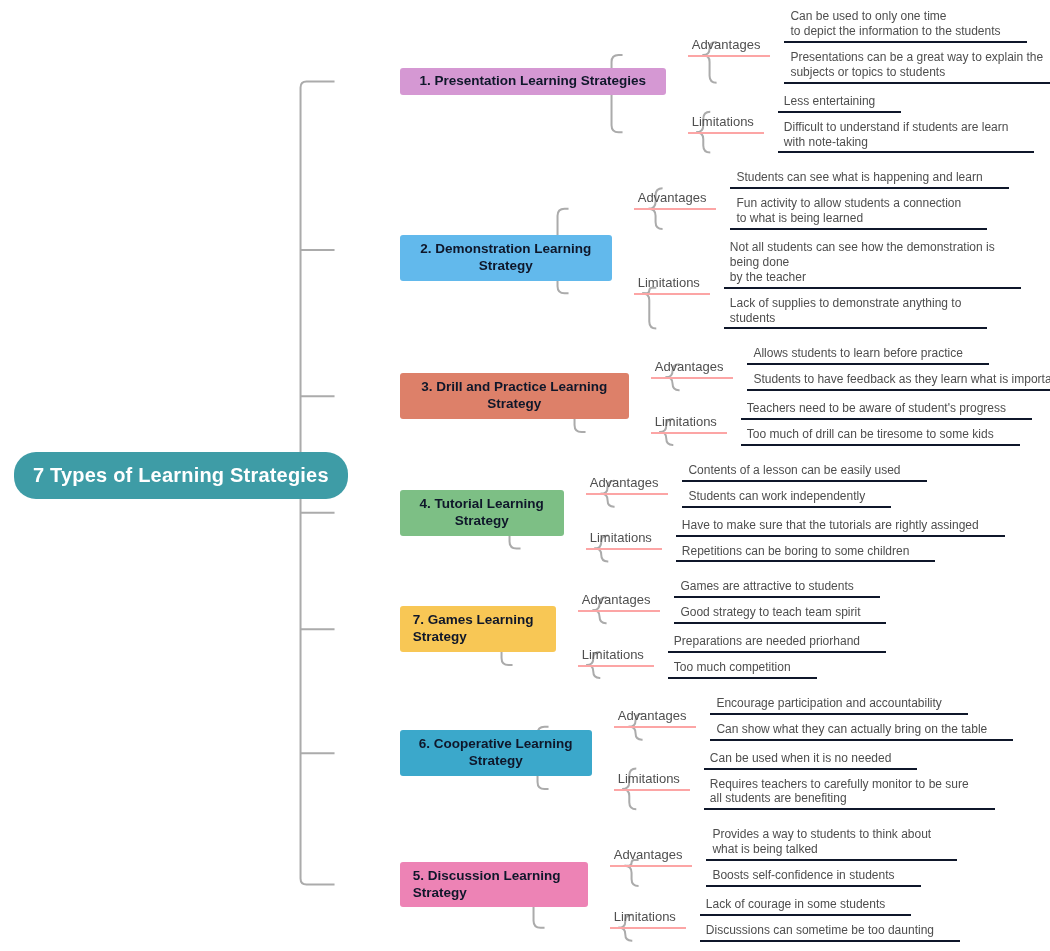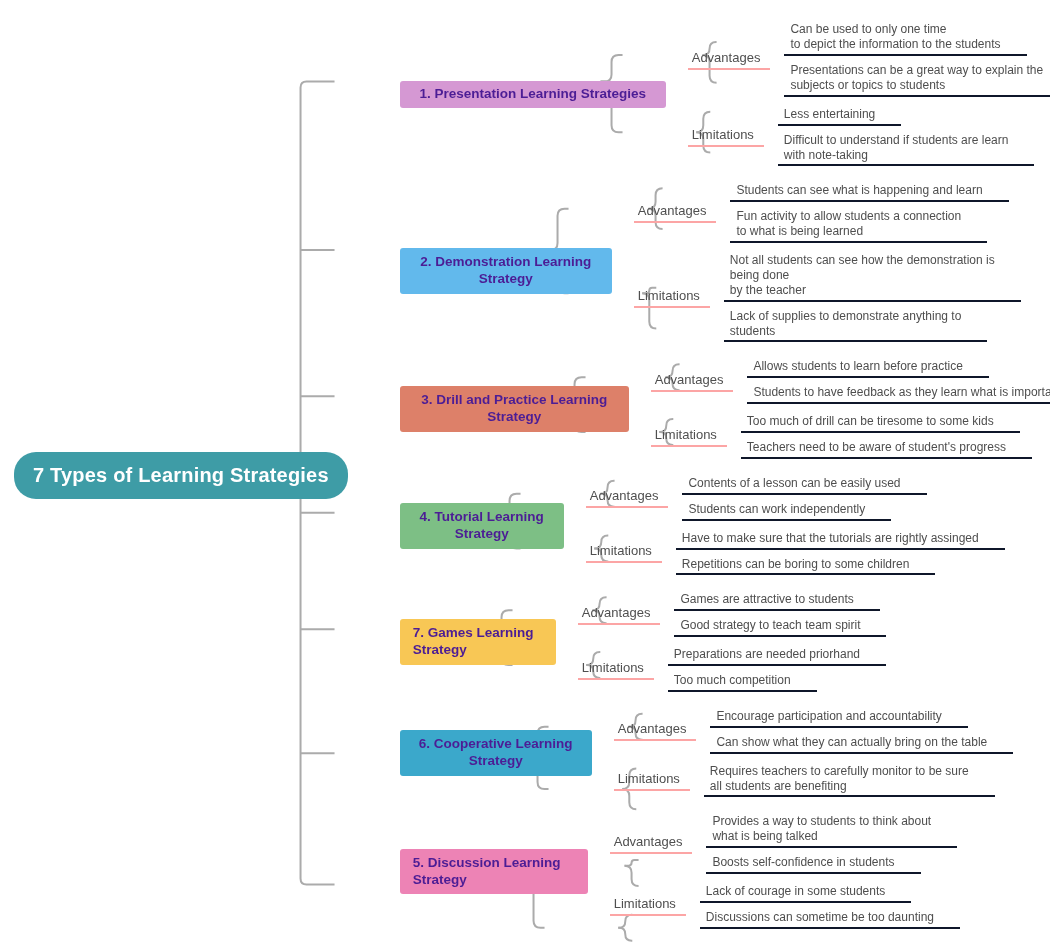--- a/index.html
+++ b/index.html
@@ -12,21 +12,21 @@
     position:relative; z-index:1; display:flex; align-items:center;
     height:100%; padding-left:14px; box-sizing:border-box;
   }
   .root {
     flex:0 0 auto; color:#fff; font-weight:700; font-size:20px;
     padding:12px 19px; border-radius:22px; letter-spacing:.2px;
   }
   .branches { display:flex; flex-direction:column; gap:17px; margin-left:52px; flex:0 0 auto; }
   .branch { display:flex; align-items:center; }
   .topic {
-    flex:0 0 auto; box-sizing:border-box; color:#4c1d95; font-weight:700;
+    flex:0 0 auto; box-sizing:border-box; color:#0f172a; font-weight:700;
     font-size:13.5px; line-height:1.25; padding:6px 10px; border-radius:3px;
     text-align:center; white-space:pre-line; margin-right:22px;
   }
   .branch:nth-child(1) .topic { width:266px; padding:5px 10px; }
   .branch:nth-child(2) .topic { width:212px;margin-top:16px; }
   .branch:nth-child(3) .topic { width:229px; }
   .branch:nth-child(4) .topic { width:164px; }
   .branch:nth-child(5) .topic { width:156px; text-align:left; padding-left:13px; }
   .branch:nth-child(6) .topic { width:192px; }
   .branch:nth-child(7) .topic { width:188px; text-align:left; padding-left:13px; }
@@ -159,22 +159,22 @@
           <div class="group">
             <div class="glabel">Advantages</div>
             <div class="leaves">
               <div class="leaf">Allows students to learn before practice</div>
               <div class="leaf">Students to have feedback as they learn what is important</div>
             </div>
           </div>
           <div class="group">
             <div class="glabel">Limitations</div>
             <div class="leaves">
+              <div class="leaf">Teachers need to be aware of student's progress</div>
               <div class="leaf">Too much of drill can be tiresome to some kids</div>
-              <div class="leaf">Teachers need to be aware of student's progress</div>
             </div>
           </div>
         </div>
       </div>
 
       <div class="branch">
         <div class="topic" style="background-color: rgb(125, 191, 133);">4. Tutorial Learning
 Strategy</div>
         <div class="groups">
           <div class="group">
@@ -222,20 +222,21 @@
           <div class="group">
             <div class="glabel">Advantages</div>
             <div class="leaves">
               <div class="leaf">Encourage participation and accountability</div>
               <div class="leaf">Can show what they can actually bring on the table</div>
             </div>
           </div>
           <div class="group">
             <div class="glabel">Limitations</div>
             <div class="leaves">
+              <div class="leaf">Can be used when it is no needed</div>
               <div class="leaf">Requires teachers to carefully monitor to be sure
 all students are benefiting</div>
             </div>
           </div>
         </div>
       </div>
 
       <div class="branch">
         <div class="topic" style="background-color: rgb(237, 131, 181);">5. Discussion Learning
 Strategy</div>

